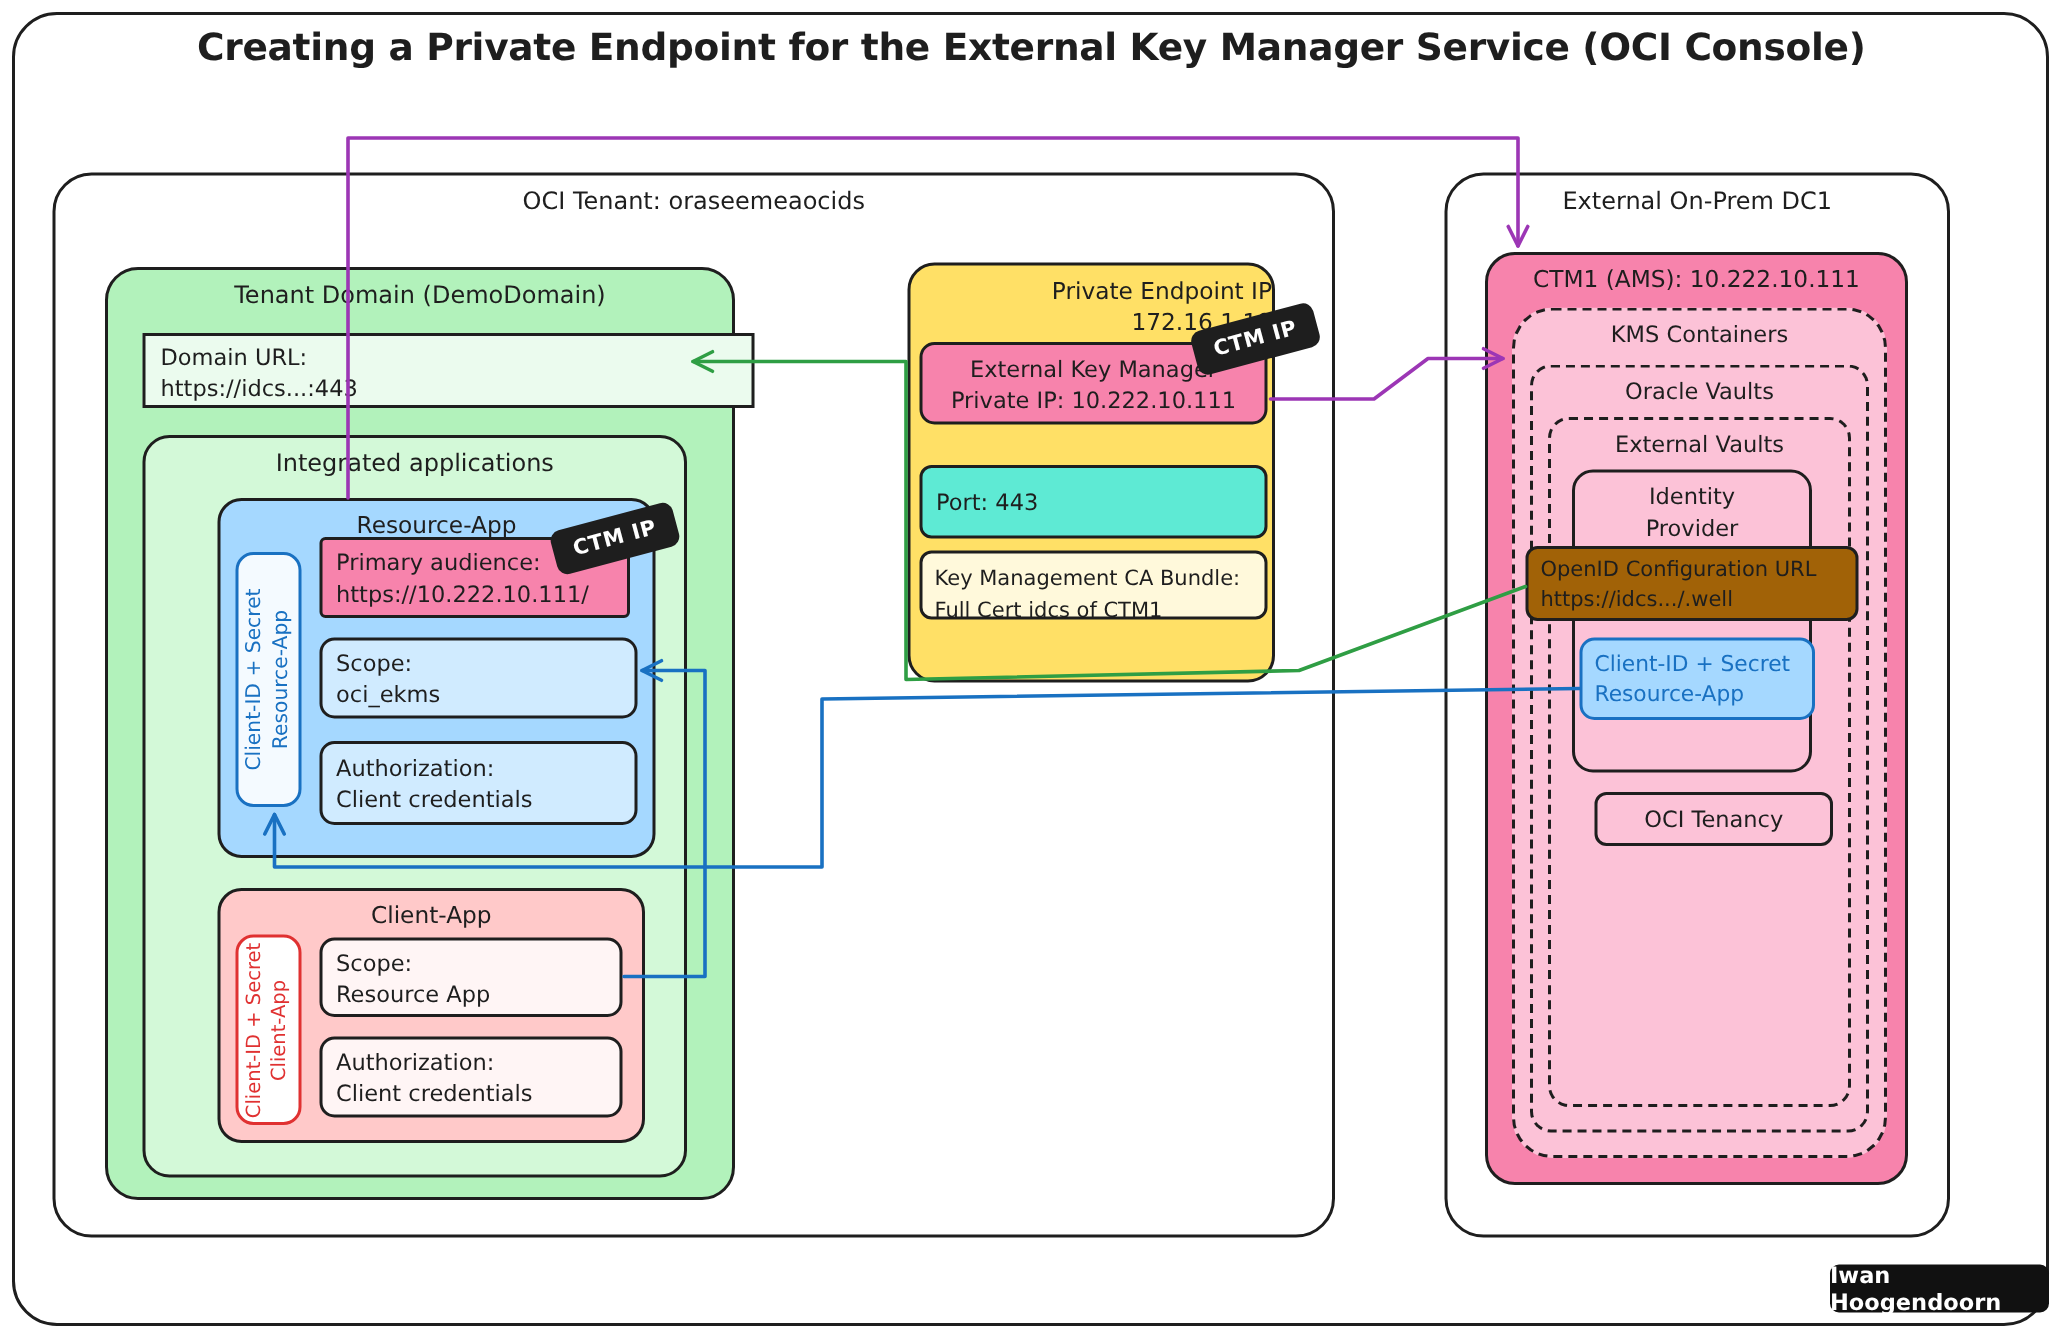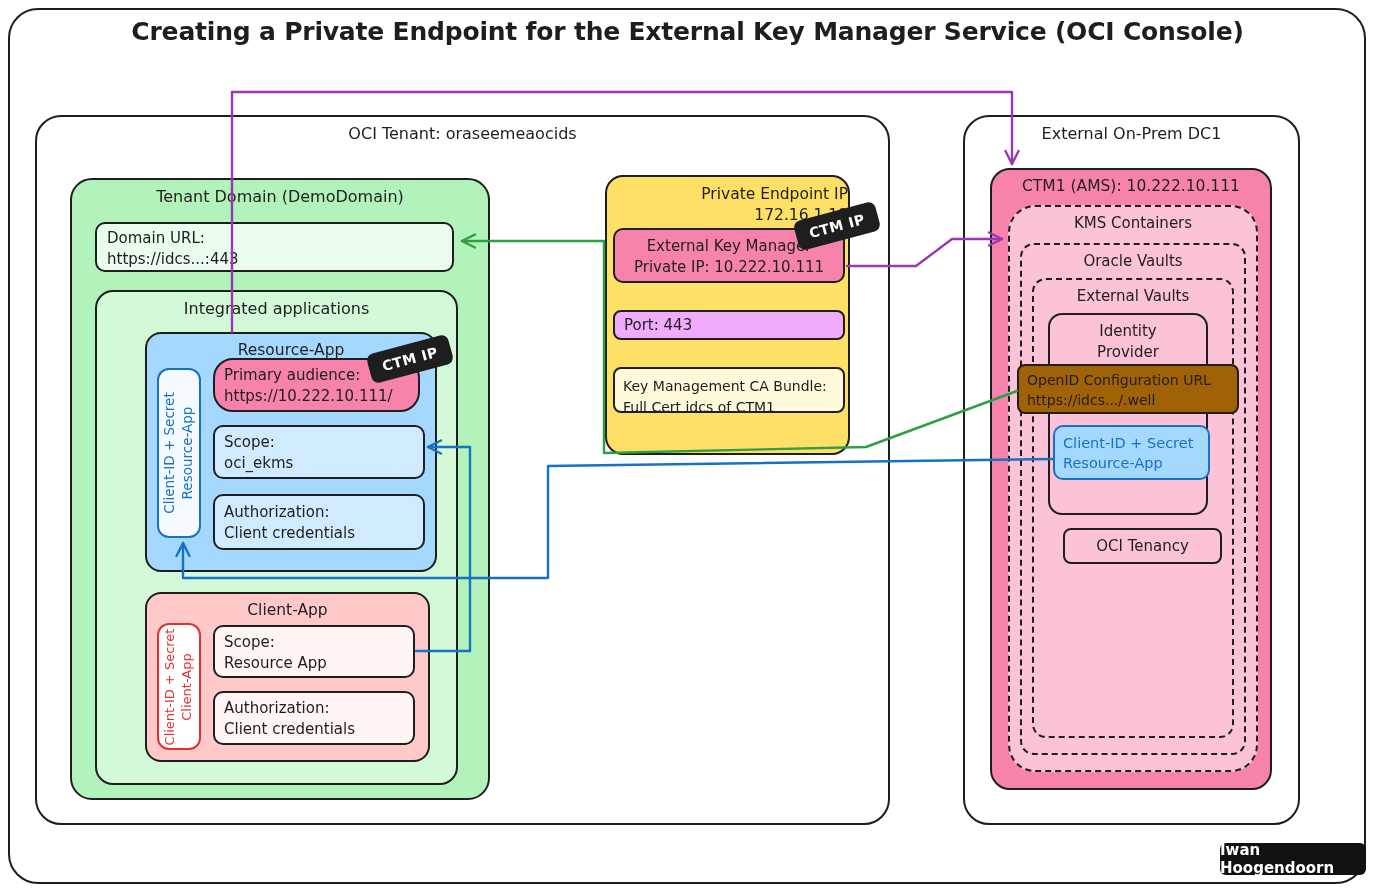--- a/index.html
+++ b/index.html
@@ -23,41 +23,41 @@
   <div class="title">Creating a Private Endpoint for the External Key Manager Service (OCI Console)</div>
 
   <div class="box" style="left:35px;top:115px;width:855px;height:710px;border-radius:26px;background:#fff;">
     <div class="toplabel">OCI Tenant: oraseemeaocids</div>
   </div>
 
   <div class="box" style="left:70px;top:178px;width:420px;height:622px;border-radius:22px;background:#b2f2bb;">
     <div class="toplabel">Tenant Domain (DemoDomain)</div>
   </div>
 
-  <div class="box lines" style="left:95px;top:222px;width:359px;height:50px;border-radius:10px;background:#ebfbee;padding:4px 0 0 10px;font-size:15px;line-height:21px;">
+  <div class="box lines" style="left:95px;top:222px;width:408px;height:50px;border-radius:0;background:#ebfbee;padding:4px 0 0 10px;font-size:15px;line-height:21px;">
     <div>Domain URL:</div>
     <div>https://idcs...:443</div>
   </div>
 
   <div class="box" style="left:95px;top:290px;width:363px;height:495px;border-radius:18px;background:#d3f9d8;">
     <div class="toplabel">Integrated applications</div>
   </div>
 
   <div class="box" style="left:145px;top:332px;width:292px;height:240px;border-radius:16px;background:#a5d8ff;">
     <div class="toplabel" style="font-size:15.5px;">Resource-App</div>
   </div>
 
   <div class="box" style="left:157px;top:368px;width:44px;height:170px;border-radius:12px;border-color:#1971c2;border-width:2px;background:#f4faff;">
     <div class="vbox-inner" style="color:#1971c2;font-size:13.5px;">
       <div>Client-ID + Secret</div>
       <div>Resource-App</div>
     </div>
   </div>
 
-  <div class="box lines" style="left:213px;top:358px;width:207px;height:54px;border-radius:20px;background:#f783ac;padding:5px 0 0 9px;font-size:15px;line-height:21px;">
+  <div class="box lines" style="left:213px;top:358px;width:207px;height:54px;border-radius:4px;background:#f783ac;padding:5px 0 0 9px;font-size:15px;line-height:21px;">
     <div>Primary audience:</div>
     <div>https://10.222.10.111/</div>
   </div>
 
   <div class="box lines" style="left:213px;top:425px;width:212px;height:54px;border-radius:10px;background:#d0ebff;padding:5px 0 0 9px;font-size:15px;line-height:21px;">
     <div>Scope:</div>
     <div>oci_ekms</div>
   </div>
 
   <div class="box lines" style="left:213px;top:494px;width:212px;height:56px;border-radius:10px;background:#d0ebff;padding:6px 0 0 9px;font-size:15px;line-height:21px;">
@@ -91,21 +91,21 @@
       <div>Private Endpoint IP</div>
       <div>172.16.1.18</div>
     </div>
   </div>
 
   <div class="box" style="left:613px;top:228px;width:232px;height:55px;border-radius:10px;background:#f783ac;text-align:center;padding-top:6px;font-size:15px;line-height:21px;">
     <div>External Key Manager</div>
     <div>Private IP: 10.222.10.111</div>
   </div>
 
-  <div class="box" style="left:613px;top:310px;width:232px;height:30px;border-radius:8px;background:#f0abfc;display:flex;align-items:center;padding-left:9px;font-size:15px;">
+  <div class="box" style="left:613px;top:310px;width:232px;height:49px;border-radius:8px;background:#5eead4;display:flex;align-items:center;padding-left:9px;font-size:15px;">
     <div>Port: 443</div>
   </div>
 
   <div class="box lines" style="left:613px;top:367px;width:232px;height:46px;border-radius:8px;background:#fff9db;padding:7px 4px 0 8px;font-size:14px;line-height:21px;">
     <div>Key Management CA Bundle:</div>
     <div>Full Cert idcs of CTM1</div>
   </div>
 
   <div class="box" style="left:963px;top:115px;width:337px;height:710px;border-radius:26px;background:#fff;">
     <div class="toplabel">External On-Prem DC1</div>

